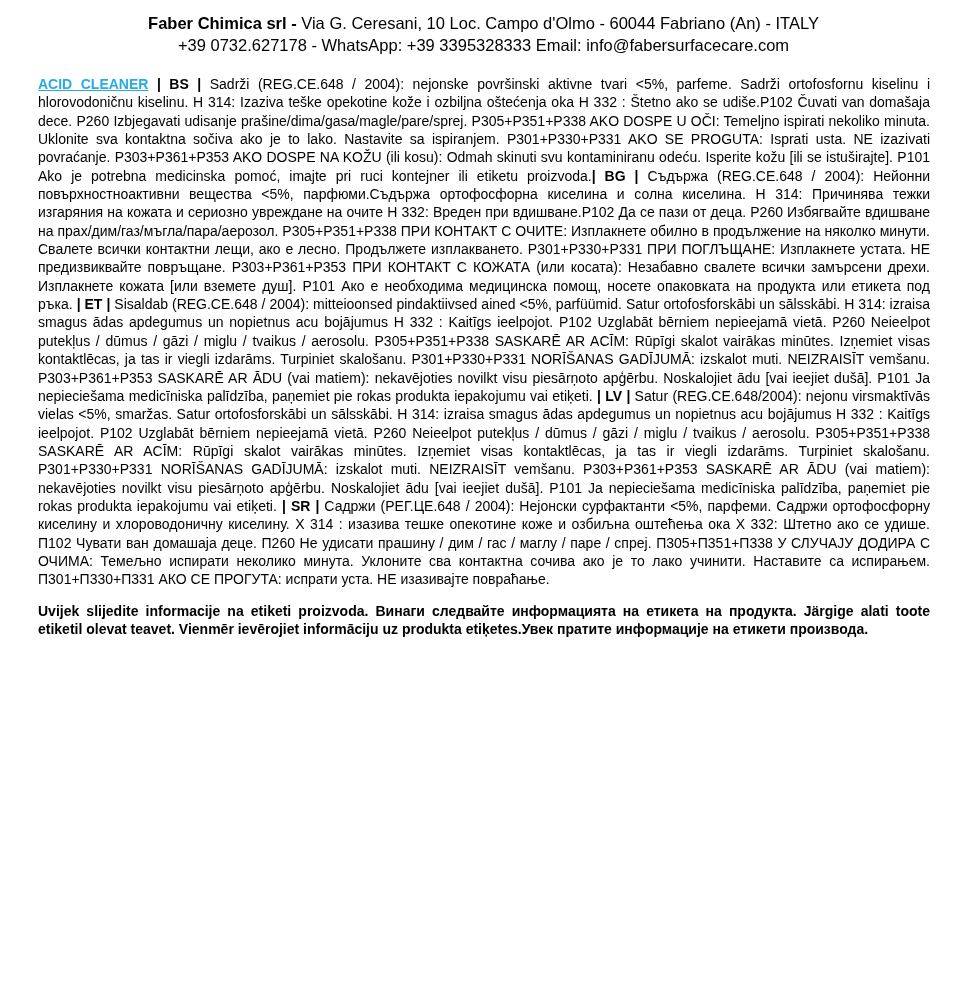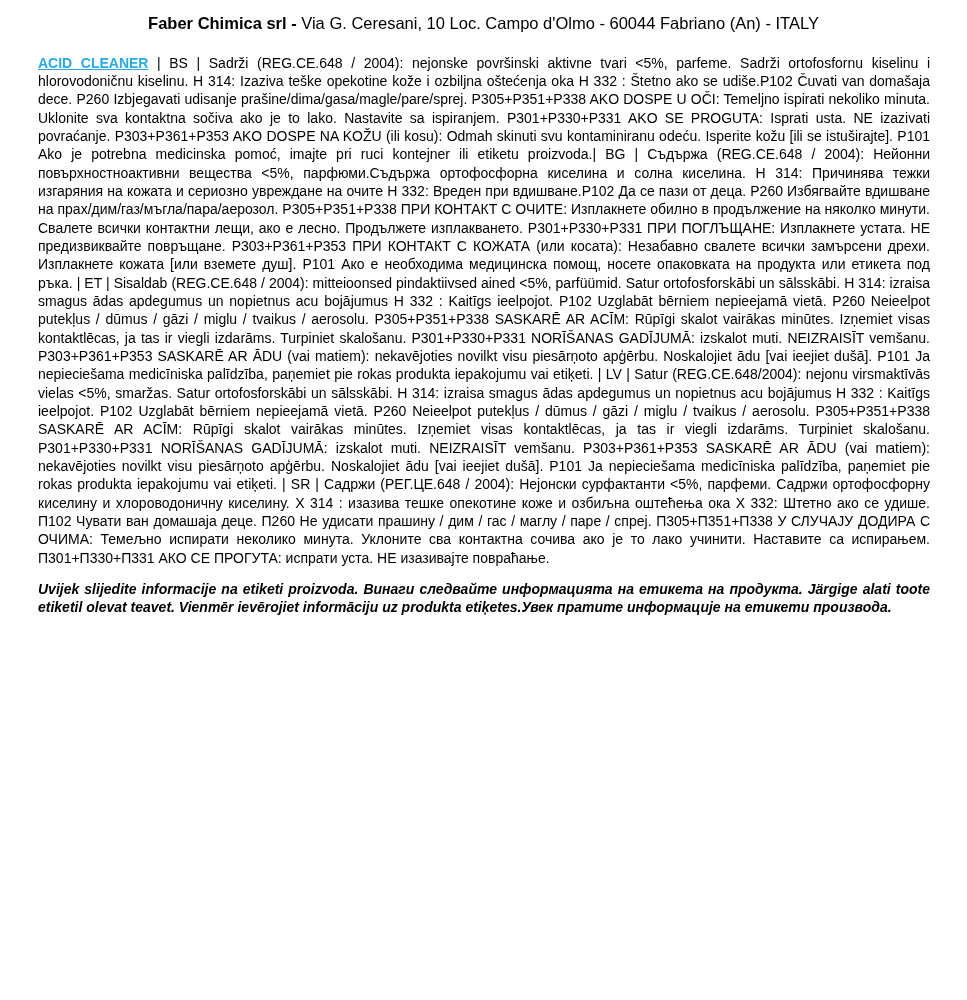--- a/index.html
+++ b/index.html
@@ -4,42 +4,43 @@
 <style>
   html,body{margin:0;padding:0;background:#fff;}
   .page{
     position:relative;width:967px;height:731px;background:#fff;overflow:hidden;
     font-family:"Liberation Sans","DejaVu Sans",sans-serif;color:#000;
   }
   .header{text-align:center;padding-top:13px;font-size:16.5px;line-height:21.5px;}
   .header b{font-weight:bold;}
   .content{margin:19px 37px 0 38px;font-size:14px;line-height:18.35px;text-align:justify;}
   .par{margin:0;}
-  .lang{font-weight:normal;}
+  .lang{font-weight:bold;}
   .product{font-weight:bold;color:var(--accent,#29abe2);text-decoration:underline;}
-  .note{margin:13px 0 10px 0;font-weight:bold;font-style:italic;}
+  .note{margin:13px 0 10px 0;font-weight:bold;}
   .bottom{position:absolute;left:56px;top:912px;}
   .size-line{margin:0;font-size:17.5px;line-height:22px;}
   .size-line .size{font-weight:bold;font-size:19.5px;}
   .danger-line{margin:8px 0 8px 0;font-weight:bold;font-size:18.5px;letter-spacing:.3px;line-height:22px;}
   .pictos{position:absolute;left:687px;top:840px;display:flex;gap:7px;}
   svg.ghs{width:118px;height:118px;display:block;}
   .diamond{fill:#fff;stroke:var(--ghs-red,#dd3a2b);stroke-width:9;}
   .ink{stroke:#000;fill:none;stroke-width:2.4;stroke-linecap:round;}
   .thin{stroke-width:1.6;}
   .ink-fill{fill:#000;stroke:none;}
   .tube{fill:#fff;stroke:#000;stroke-width:2.4;}
 </style>
 </head>
 <body>
 
 <div class="page">
 
   <div class="header">
     <div><b>Faber Chimica srl - </b><span>Via G. Ceresani, 10 Loc. Campo d'Olmo - 60044 Fabriano (An) - ITALY</span></div>
+    <div>+39 0732.627178 - WhatsApp: +39 3395328333 Email: info@fabersurfacecare.com</div>
   </div>
 
   <div class="content">
     <p class="par"><span class="product">ACID CLEANER</span><b class="lang"> | BS |  </b><span>Sadrži (REG.CE.648 / 2004): nejonske površinski aktivne tvari &lt;5%, parfeme. Sadrži ortofosfornu kiselinu i hlorovodoničnu kiselinu. H 314: Izaziva teške opekotine kože i ozbiljna oštećenja oka H 332 : Štetno ako se udiše.P102 Čuvati van domašaja dece. P260 Izbjegavati udisanje prašine/dima/gasa/magle/pare/sprej. P305+P351+P338 AKO DOSPE U OČI: Temeljno ispirati nekoliko minuta. Uklonite sva kontaktna sočiva ako je to lako. Nastavite sa ispiranjem. P301+P330+P331 AKO SE PROGUTA: Isprati usta. NE izazivati povraćanje. P303+P361+P353 AKO DOSPE NA KOŽU (ili kosu): Odmah skinuti svu kontaminiranu odeću. Isperite kožu [ili se istuširajte]. P101 Ako je potrebna medicinska pomoć, imajte pri ruci kontejner ili etiketu proizvoda.</span><b class="lang">| BG | </b><span>Съдържа (REG.CE.648 / 2004): Нейонни повърхностноактивни вещества &lt;5%, парфюми.Съдържа ортофосфорна киселина и солна киселина. H 314: Причинява тежки изгаряния на кожата и сериозно увреждане на очите H 332: Вреден при вдишване.P102 Да се пази от деца. P260 Избягвайте вдишване на прах/дим/газ/мъгла/пара/аерозол. P305+P351+P338 ПРИ КОНТАКТ С ОЧИТЕ: Изплакнете обилно в продължение на няколко минути. Свалете всички контактни лещи, ако е лесно. Продължете изплакването. P301+P330+P331 ПРИ ПОГЛЪЩАНЕ: Изплакнете устата. НЕ предизвиквайте повръщане. P303+P361+P353 ПРИ КОНТАКТ С КОЖАТА (или косата): Незабавно свалете всички замърсени дрехи. Изплакнете кожата [или вземете душ]. P101 Ако е необходима медицинска помощ, носете опаковката на продукта или етикета под ръка.</span><b class="lang"> | ET | </b><span>Sisaldab (REG.CE.648 / 2004): mitteioonsed pindaktiivsed ained &lt;5%, parfüümid. Satur ortofosforskābi un sālsskābi. H 314: izraisa smagus ādas apdegumus un nopietnus acu bojājumus H 332 : Kaitīgs ieelpojot. P102 Uzglabāt bērniem nepieejamā vietā. P260 Neieelpot putekļus / dūmus / gāzi / miglu / tvaikus / aerosolu. P305+P351+P338 SASKARĒ AR ACĪM: Rūpīgi skalot vairākas minūtes. Izņemiet visas kontaktlēcas, ja tas ir viegli izdarāms. Turpiniet skalošanu. P301+P330+P331 NORĪŠANAS GADĪJUMĀ: izskalot muti. NEIZRAISĪT vemšanu. P303+P361+P353 SASKARĒ AR ĀDU (vai matiem): nekavējoties novilkt visu piesārņoto apģērbu. Noskalojiet ādu [vai ieejiet dušā]. P101 Ja nepieciešama medicīniska palīdzība, paņemiet pie rokas produkta iepakojumu vai etiķeti.</span><b class="lang"> | LV | </b><span>Satur (REG.CE.648/2004): nejonu virsmaktīvās vielas &lt;5%, smaržas. Satur ortofosforskābi un sālsskābi. H 314: izraisa smagus ādas apdegumus un nopietnus acu bojājumus H 332 : Kaitīgs ieelpojot. P102 Uzglabāt bērniem nepieejamā vietā. P260 Neieelpot putekļus / dūmus / gāzi / miglu / tvaikus / aerosolu. P305+P351+P338 SASKARĒ AR ACĪM: Rūpīgi skalot vairākas minūtes. Izņemiet visas kontaktlēcas, ja tas ir viegli izdarāms. Turpiniet skalošanu. P301+P330+P331 NORĪŠANAS GADĪJUMĀ: izskalot muti. NEIZRAISĪT vemšanu. P303+P361+P353 SASKARĒ AR ĀDU (vai matiem): nekavējoties novilkt visu piesārņoto apģērbu. Noskalojiet ādu [vai ieejiet dušā]. P101 Ja nepieciešama medicīniska palīdzība, paņemiet pie rokas produkta iepakojumu vai etiķeti.</span><b class="lang">  | SR | </b><span>Садржи (РЕГ.ЦЕ.648 / 2004): Нејонски сурфактанти &lt;5%, парфеми. Садржи ортофосфорну киселину и хлороводоничну киселину. Х 314 : изазива тешке опекотине коже и озбиљна оштећења ока Х 332: Штетно ако се удише. П102 Чувати ван домашаја деце. П260 Не удисати прашину / дим / гас / маглу / паре / спреј. П305+П351+П338 У СЛУЧАЈУ ДОДИРА С ОЧИМА: Темељно испирати неколико минута. Уклоните сва контактна сочива ако је то лако учинити. Наставите са испирањем. П301+П330+П331 АКО СЕ ПРОГУТА: испрати уста. НЕ изазивајте повраћање.</span></p>
     <p class="note">Uvijek slijedite informacije na etiketi proizvoda. Винаги следвайте информацията на етикета на продукта.  Järgige alati toote etiketil olevat teavet. Vienmēr ievērojiet informāciju uz produkta etiķetes.Увек пратите информације на етикети производа.</p>
   </div>
 
   <div class="bottom">
     <p class="size-line"><span class="size">1L</span><span> - UFI: P470-X0S1-600D-J8HA - rev 6.2</span></p>
     <p class="danger-line">Opasnost - опасност - Oht - Briesmas - Опасност</p>

